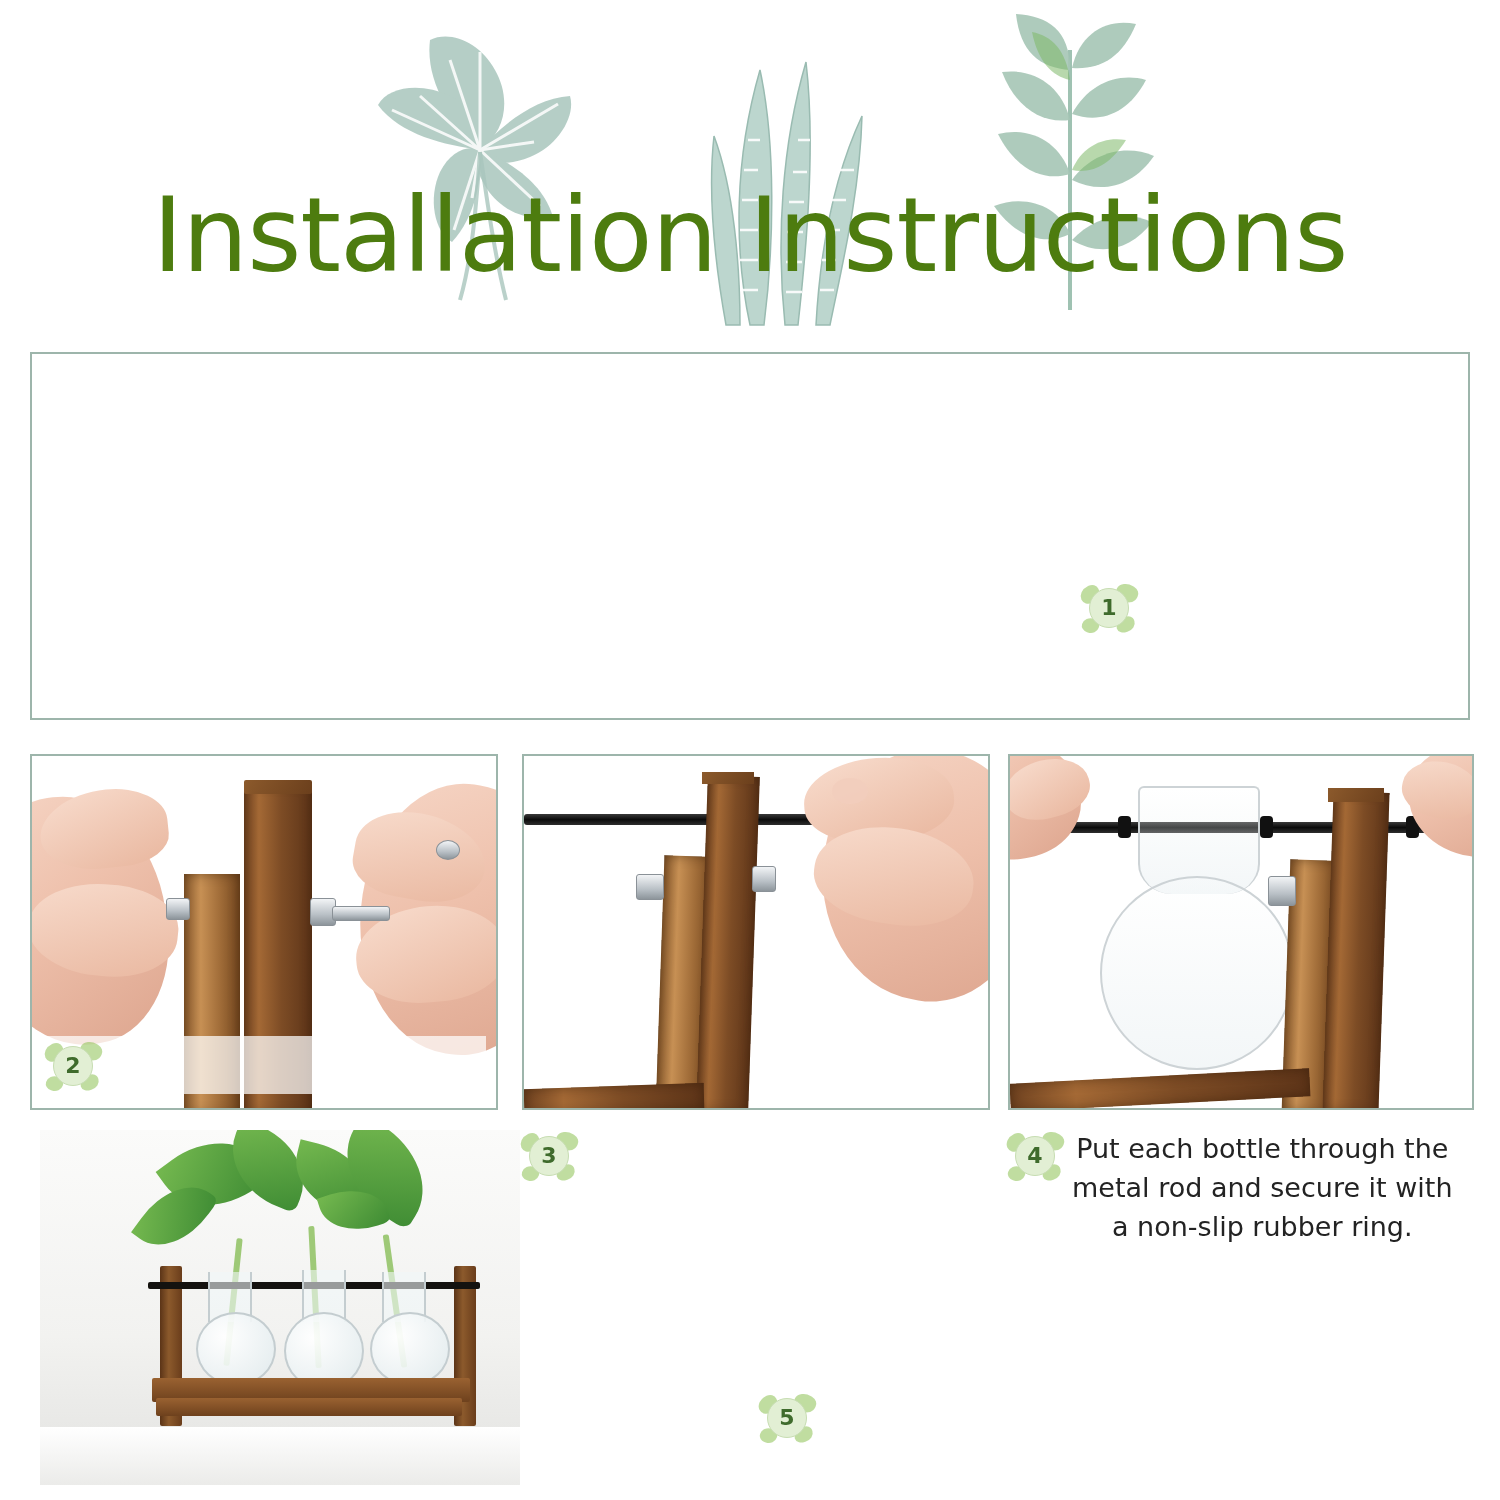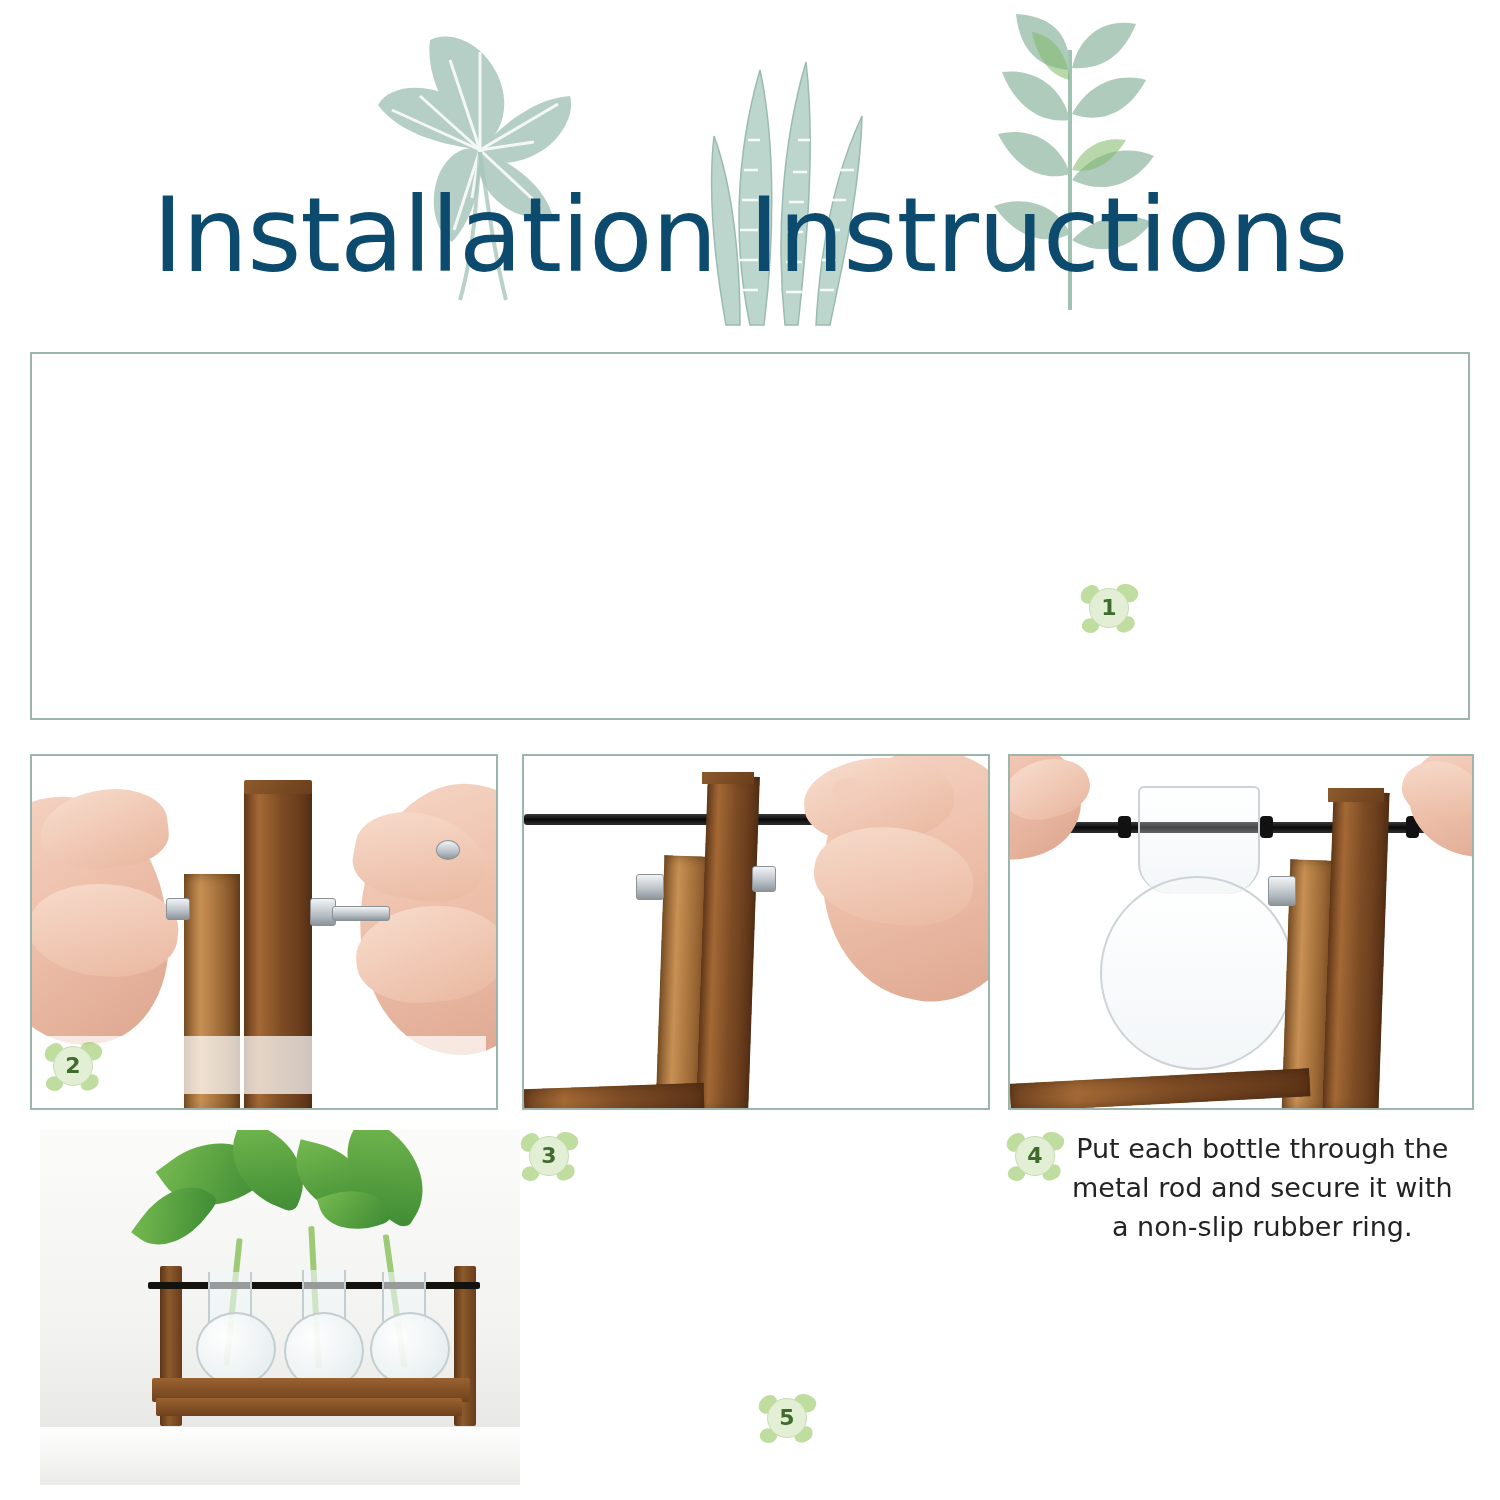--- a/index.html
+++ b/index.html
@@ -30,21 +30,21 @@
   .page-title {
     position: absolute;
     left: 0;
     top: 104px;
     width: 1500px;
     text-align: center;
     font-family: "DejaVu Sans", sans-serif;
     font-size: 104px;
     letter-spacing: -1px;
     font-weight: 400;
-    color: #0c4a6e;
+    color: #4d7c0f;
     z-index: 5;
     white-space: nowrap;
   }
 
   
   .panel {
     position: absolute;
     border: 2px solid #9db5ab;
     background: #ffffff;
     box-sizing: border-box;

